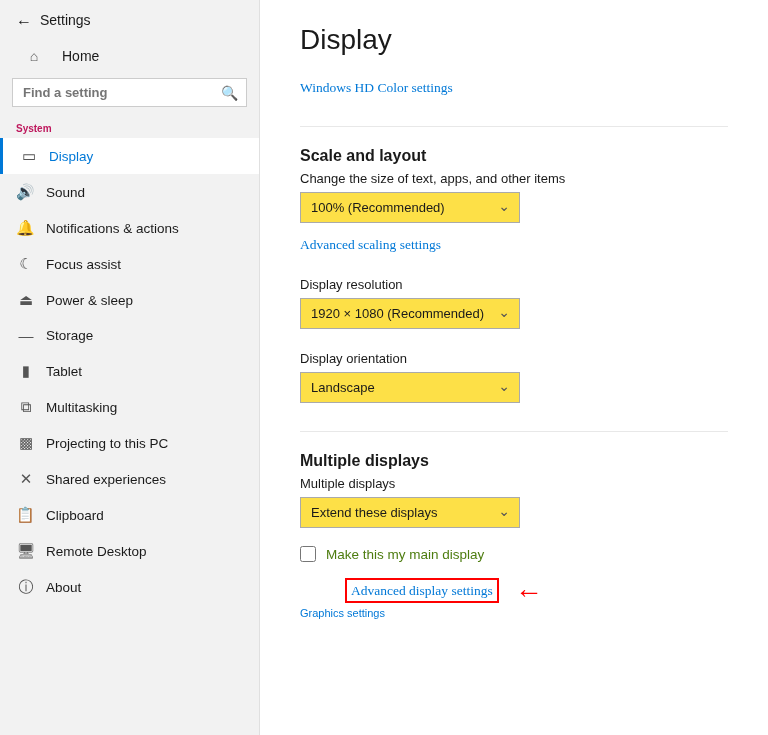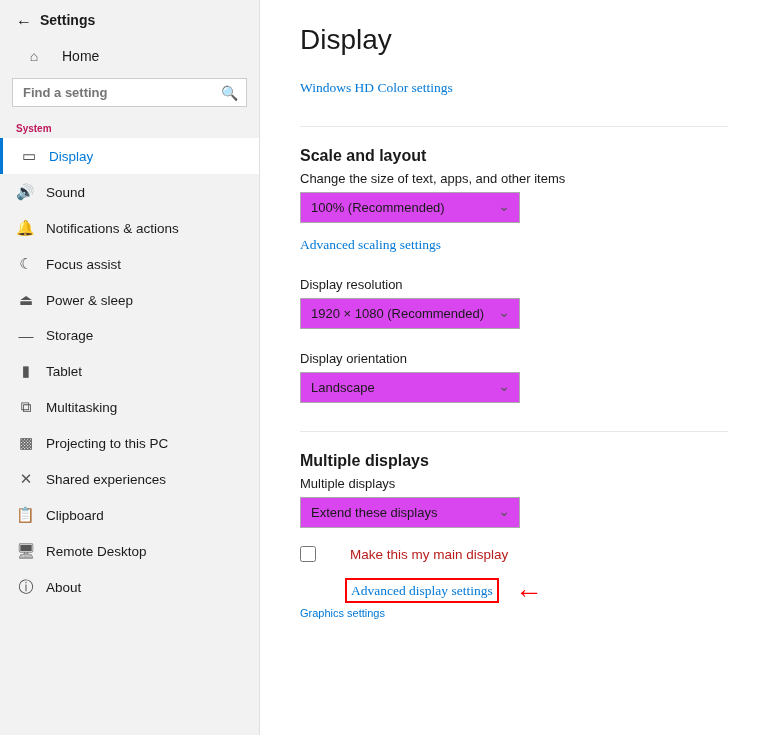--- a/index.html
+++ b/index.html
@@ -2,21 +2,21 @@
 <html><head>
   <meta charset="utf-8">
   <style>
     * { margin: 0; padding: 0; box-sizing: border-box; }
     body { font-family: 'Segoe UI', Arial, sans-serif; background: #f2f2f2; display: flex; height: 735px; width: 768px; overflow: hidden; font-size: 14px; color: #1a1a1a; }
 
     
     .sidebar { width: 260px; min-width: 260px; background: #f2f2f2; display: flex; flex-direction: column; border-right: 1px solid #e0e0e0; overflow-y: auto; }
     .sidebar-header { display: flex; align-items: center; padding: 10px 16px; height: 40px; }
     .back-btn { background: none; border: none; cursor: pointer; color: #1a1a1a; font-size: 16px; margin-right: 8px; }
-    .sidebar-title { font-size: 14px; font-weight: 700; }
+    .sidebar-title { font-size: 14px; font-weight: 400; }
     .sidebar-home { display: flex; align-items: center; padding: 8px 16px; cursor: pointer; }
     .sidebar-home span { font-size: 14px; margin-left: 8px; }
     .search-box { margin: 6px 12px; position: relative; }
     .search-box input { width: 100%; padding: 6px 30px 6px 10px; border: 1px solid #ccc; background: #fff; font-size: 13px; outline: none; font-weight: bold; }
     .search-box .search-icon-inner { position: absolute; right: 8px; top: 50%; transform: translateY(-50%); color: #666; font-size: 14px; }
     .section-label { padding: 10px 16px 4px 16px; font-size: 10px; font-weight: 700; color: #be185d; }
     .nav-item { display: flex; align-items: center; padding: 9px 16px; cursor: pointer; position: relative; font-size: 13.5px; color: #1a1a1a; }
     .nav-item.active { background: #fff; border-left: 3px solid #0078d7; }
     .nav-item.active .nav-label { color: #0078d7; }
     .nav-icon { width: 20px; margin-right: 10px; text-align: center; font-size: 15px; color: #555; }
@@ -26,26 +26,26 @@
     .main { flex: 1; background: #fff; overflow-y: auto; padding: 24px 40px; }
     .page-title { font-size: 28px; font-weight: 300; color: #1a1a1a; margin-bottom: 20px; }
 
     .section-heading { font-size: 16px; font-weight: 600; color: #1a1a1a; margin-bottom: 6px; margin-top: 20px; }
     .section-desc { font-size: 13px; color: #555; margin-bottom: 8px; line-height: 1.5; }
     .link-blue { color: #0078d7; cursor: pointer; font-size: 13.5px; text-decoration: none; display: inline-block; margin-top: 4px; margin-bottom: 12px; font-family: Liberation Serif, serif; }
     .divider { border: none; border-top: 1px solid #e8e8e8; margin: 18px 0; }
 
     .field-label { font-size: 13px; color: #1a1a1a; margin-bottom: 6px; }
     .custom-select { position: relative; display: inline-block; width: 220px; margin-bottom: 10px; }
-    .custom-select select { width: 100%; padding: 7px 30px 7px 10px; border: 1px solid #aaa; background: #d946ef; font-size: 13px; color: #1a1a1a; appearance: none; cursor: pointer; outline: none; }
+    .custom-select select { width: 100%; padding: 7px 30px 7px 10px; border: 1px solid #aaa; background: #fde047; font-size: 13px; color: #1a1a1a; appearance: none; cursor: pointer; outline: none; }
     .custom-select::after { content: '⌄'; position: absolute; right: 10px; top: 50%; transform: translateY(-60%); pointer-events: none; font-size: 14px; color: #555; }
 
     .checkbox-row { display: flex; align-items: center; margin: 8px 0 12px 0; }
     .checkbox-row input[type="checkbox"] { width: 16px; height: 16px; margin-right: 10px; cursor: pointer; }
-    .checkbox-row label { font-size: 13.5px; color: #b91c1c; cursor: pointer; margin-left: 24px; }
+    .checkbox-row label { font-size: 13.5px; color: #4d7c0f; cursor: pointer; }
 
     .advanced-link-box { display: inline-block; border: 2px solid red; padding: 2px 4px; margin-top: 4px; }
     .advanced-link-box a { color: #0078d7; font-size: 13.5px; text-decoration: none; }
 
     .arrow-row { display: flex; align-items: center; margin-top: 6px; padding-left: 45px; }
     .red-arrow { color: red; font-size: 28px; margin-left: 16px; line-height: 1; }
 
     .graphics-link { color: #0078d7; cursor: pointer; font-size: 11px; text-decoration: none; margin-top: 4px; display: inline-block; }
   </style>
 </head>

